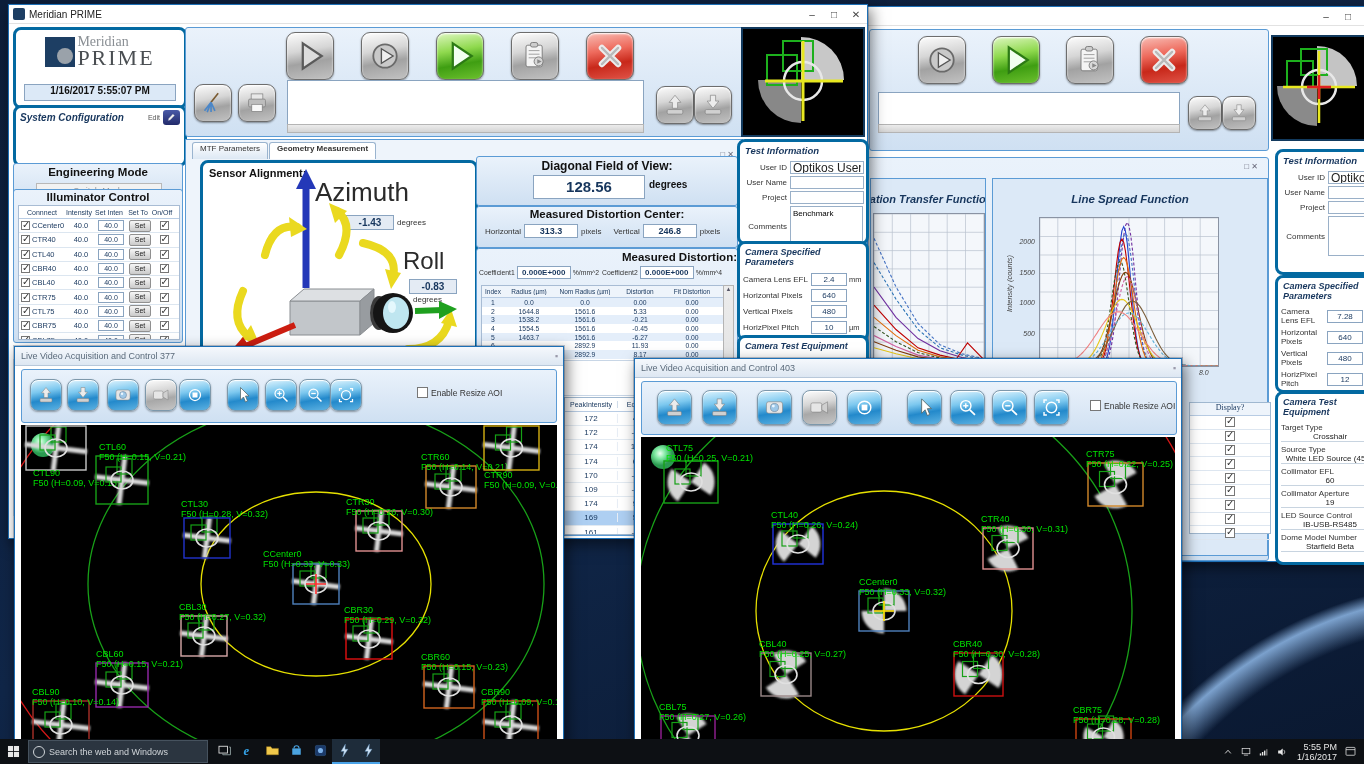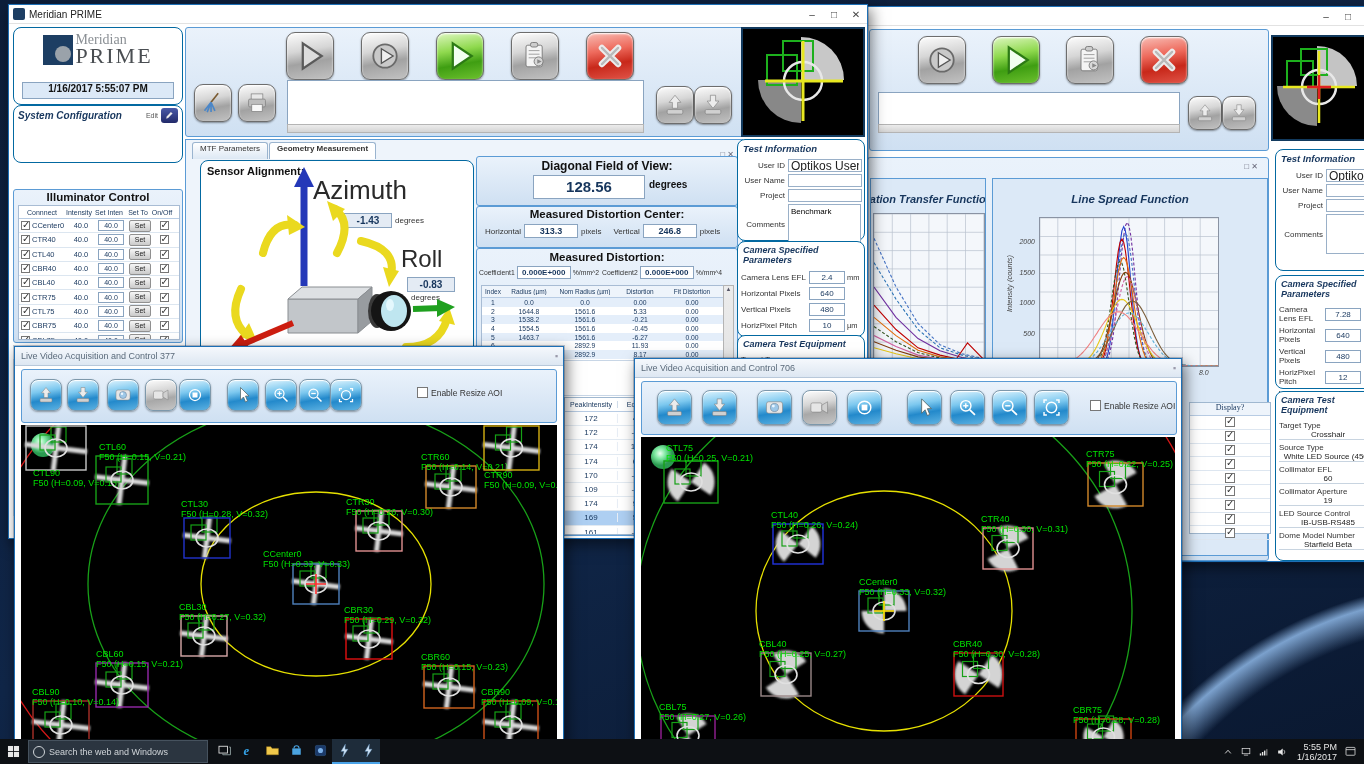--- a/index.html
+++ b/index.html
@@ -6,21 +6,21 @@
 #desktop{position:relative;width:1364px;height:764px;overflow:hidden;
  background:radial-gradient(circle 600px at 1560px 1120px,#aacdf5 0%,#3d6fb4 42%,rgba(16,34,66,0) 72%),
  radial-gradient(circle 430px at 1480px 1010px,rgba(0,0,0,0) 90%,rgba(160,205,255,.75) 97%,rgba(0,0,0,0) 100%),
  linear-gradient(160deg,#0d1e3a 0%,#102648 55%,#0a1830 100%);}
 .abs{position:absolute;}
 .win{position:absolute;background:#fff;border:1px solid #1d6fb5;box-shadow:0 0 0 1px rgba(10,40,80,.25),3px 5px 14px rgba(0,0,0,.55);}
 .tb{height:18px;background:#fff;display:flex;align-items:center;font-size:10px;color:#222;padding-left:4px;border-bottom:1px solid #e2e2e2;}
 .winctl{margin-left:auto;display:flex;}
 .winctl span{width:22px;text-align:center;color:#444;font-size:10px;cursor:default;}
 .panel{background:linear-gradient(#eaf2fb,#cfe0f2);border:1px solid #5b9bd5;border-radius:3px;}
-.gbox{background:#fff;border:1px solid #0369a1;border-radius:8px;}
+.gbox{background:#fff;border:3px solid #0369a1;border-radius:8px;}
 .ghead{font-style:italic;font-weight:bold;color:#17365d;}
 .navy{color:#17365d;}
 .bb{position:absolute;border-radius:9px;border:1px solid #6d6d6d;display:flex;align-items:center;justify-content:center;
  background:linear-gradient(170deg,#fdfdfd,#d6d6d6 38%,#a2a2a2 62%,#c2c2c2);box-shadow:inset 0 1px 2px #fff,0 1px 2px rgba(0,0,0,.4);}
 .bb.green{background:linear-gradient(170deg,#def7c0,#8fd94e 38%,#3f9e12 66%,#6cc02e);}
 .bb.red{background:linear-gradient(170deg,#f8beb6,#ee6a5c 38%,#c8281a 66%,#e05448);}
 .bluebtn{position:absolute;border-radius:8px;border:1px solid #7d98ab;display:flex;align-items:center;justify-content:center;
  background:linear-gradient(170deg,#dff4fe,#7cc8ef 38%,#2389cb 64%,#5db2e2);box-shadow:inset 0 1px 1px #fff,0 1px 2px rgba(0,0,0,.35);}
 .graybtn{background:linear-gradient(170deg,#fdfdfd,#d6d6d6 38%,#a8a8a8 62%,#c6c6c6)!important;}
 .inbox{background:#fff;border:1px solid #8aa4c0;color:#17365d;}
@@ -329,20 +329,24 @@
       <div style="display:flex;align-items:center;padding:2px 4px;">
         <span class="ghead" style="font-size:10px;">System Configuration</span>
         <span style="margin-left:auto;font-size:7px;color:#555;">Edit</span>
         <span style="width:17px;height:15px;background:linear-gradient(#4a5aa8,#222a6a);border-radius:3px;margin-left:3px;display:flex;align-items:center;justify-content:center;">
           <svg width="11" height="11" viewBox="0 0 40 40">
               <path d="M25 7 L31 13 L15 29 L8 31 L10 24 Z" fill="#f0f0f0" stroke="#99a"></path>
             </svg>
         </span>
       </div>
     </div>
+    <div class="panel abs" style="left:4px;top:158px;width:168px;height:40px;">
+      <div style="font-size:11.5px;font-weight:bold;text-align:center;margin-top:2px;color:#111;">Engineering Mode</div>
+      <div class="abs" style="left:22px;top:19px;width:124px;height:14px;background:#f2f2f2;border:1px solid #b8b8b8;font-size:9px;color:#999;text-align:center;line-height:14px;">Switch Mode</div>
+    </div>
     <div class="panel abs" style="left:4px;top:184px;width:168px;height:152px;">
       <div style="font-size:11.5px;font-weight:bold;text-align:center;margin-top:1px;color:#111;">Illuminator Control</div>
       <div id="illum-table" class="abs" style="left:4px;top:15px;width:160px;height:133px;background:#fff;border:1px solid #a8bcd4;overflow:hidden;">
           <div style="display: flex; height: 12px; font-size: 7px; color: rgb(23, 54, 93); border-bottom: 1px solid rgb(184, 204, 228); align-items: center;">
             <div style="width: 46px; text-align: center;">Connnect</div>
             <div style="width: 28px; text-align: center;">Intensity</div>
             <div style="width: 32px; text-align: center;">Set Inten</div>
             <div style="width: 26px; text-align: center;">Set To</div>
             <div style="width: 22px; text-align: center;">On/Off</div>
           </div>
@@ -629,21 +633,21 @@
           <span>Horizontal</span>
           <span class="inbox" style="width:52px;height:12px;margin:0 3px;font-size:9px;font-weight:bold;text-align:center;line-height:12px;background:#fff;">313.3</span>
           <span>pixels</span>
           <span style="margin-left:12px;">Vertical</span>
           <span class="inbox" style="width:52px;height:12px;margin:0 3px;font-size:9px;font-weight:bold;text-align:center;line-height:12px;background:#fff;">246.8</span>
           <span>pixels</span>
         </div>
       </div>
 
       <div class="panel abs" style="left:290px;top:108px;width:260px;height:282px;">
-        <div style="font-size:11.5px;font-weight:bold;text-align:center;margin-top:2px;color:#111;">Measured Distortion:</div>
+        <div style="font-size:11.5px;font-weight:bold;text-align:right;margin-top:2px;color:#111;">Measured Distortion:</div>
         <div style="display:flex;align-items:center;font-size:6.8px;color:#333;margin:3px 2px 0 2px;white-space:nowrap;">
           <span>Coefficient1</span>
           <span class="inbox" style="width:52px;height:11px;margin:0 2px;font-size:8px;font-weight:bold;text-align:center;line-height:11px;background:#fff;">0.000E+000</span>
           <span>%/mm^2</span>
           <span style="margin-left:3px;">Coefficient2</span>
           <span class="inbox" style="width:52px;height:11px;margin:0 2px;font-size:8px;font-weight:bold;text-align:center;line-height:11px;background:#fff;">0.000E+000</span>
           <span>%/mm^4</span>
         </div>
         <div id="dist-table" class="abs" style="left:4px;top:36px;width:242px;height:240px;background:#fff;border:1px solid #a8bcd4;">
             <div style="display: flex; height: 11px; font-size: 6.5px; color: rgb(23, 54, 93); border-bottom: 1px solid rgb(184, 204, 228); align-items: center; background: rgb(238, 244, 251);">
@@ -1029,21 +1033,21 @@
           <ellipse cx="490" cy="300" rx="11" ry="9" fill="none" stroke="#e0e0e0" stroke-width="1.6"></ellipse>
           <rect x="463" y="276" width="54" height="48" fill="none" stroke="#cc5018" stroke-width="1.4"></rect>
           <text class="vlabel" x="460" y="270">CBR90</text>
           <text class="vlabel" x="460" y="280">F50 (H=0.09, V=0.14)</text>
         </svg>
     </div>
   </div>
 
   <div class="win" style="left:634px;top:358px;width:546px;height:400px;z-index:40;">
     <div class="vtb">
-      <span>Live Video Acquisition and Control  706</span>
+      <span>Live Video Acquisition and Control  403</span>
       <span style="margin-left:auto;margin-right:5px;color:#99a;">▪</span>
     </div>
     <div class="panel abs" style="left:6px;top:22px;width:534px;height:52px;">
       <div id="vB-btns">
           <div class="bluebtn" style="left: 15px; top: 8px; width: 33px; height: 33px;">
             <svg width="23" height="23" viewBox="0 0 40 40">
               <rect x="8" y="27" width="24" height="7" rx="2" fill="#d0d0d0" stroke="#808080"></rect>
               <polygon points="20,5 29,16 24,16 24,25 16,25 16,16 11,16" fill="#ececec" stroke="#808080"></polygon>
             </svg>
           </div>

